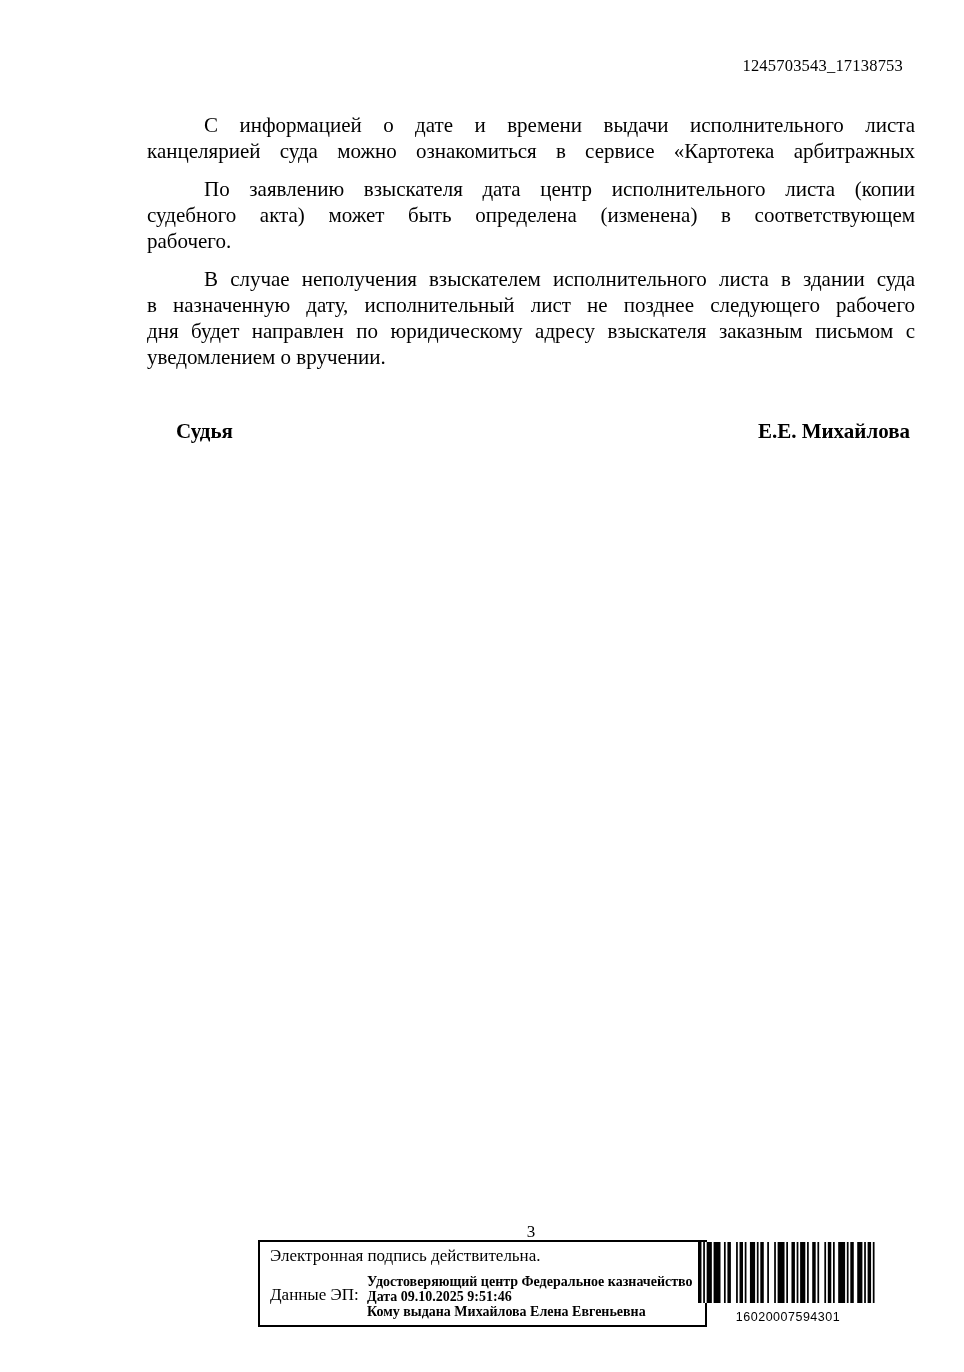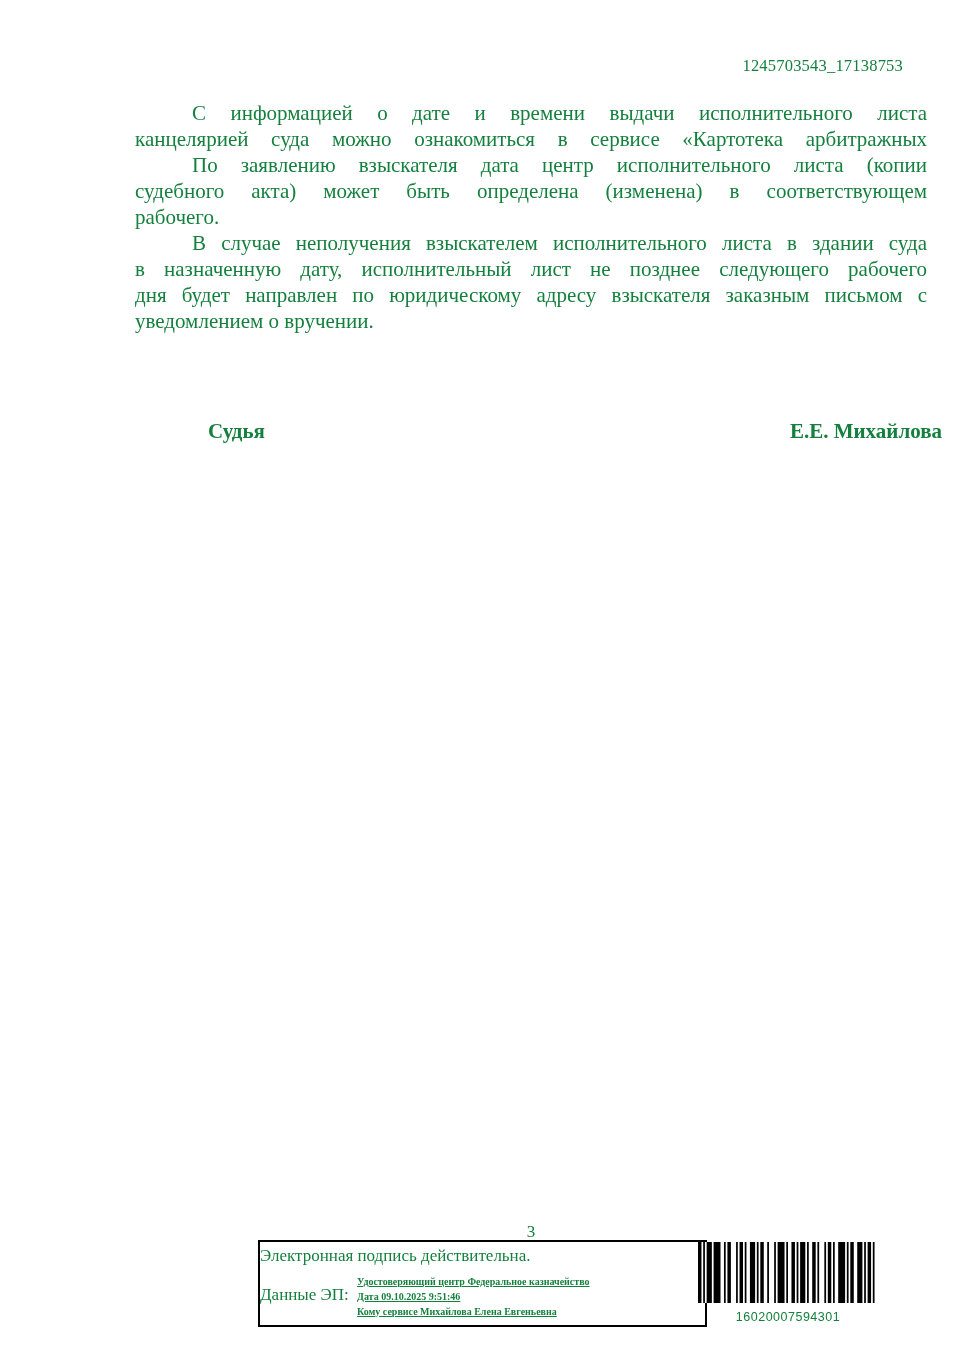--- a/index.html
+++ b/index.html
@@ -3,50 +3,50 @@
 <meta charset="utf-8">
 <style>
   * { margin: 0; padding: 0; box-sizing: border-box; }
   html, body { background: #e8e8e8; }
   .page {
     position: relative;
     width: 964px;
     height: 1372px;
     background: #ffffff;
     font-family: "Liberation Serif", serif;
-    color: #15803d;
+    color: #000000;
     margin: 0 auto;
     overflow: hidden;
   }
   .doc-number {
     position: absolute;
     top: 56px;
     right: 61px;
     font-size: 16.5px;
     letter-spacing: 0.2px;
     white-space: nowrap;
   }
   .body-text {
     position: absolute;
     left: 135px;
     top: 100px;
     width: 792px;
     font-size: 21px;
     line-height: 26px;
   }
-  .para { margin: 0; }
+  .para { margin: 12px; }
   .line {
     text-align: justify;
     text-align-last: justify;
   }
   .line.first { text-indent: 57px; }
   .line.last { text-align-last: left; }
   .signature-row {
     position: absolute;
-    left: 150px;
+    left: 118px;
     top: 418px;
     width: 792px;
     display: flex;
     justify-content: space-between;
     font-size: 21px;
     font-weight: bold;
     line-height: 26px;
   }
   .signature-role { padding-left: 58px; }
   .page-number {
@@ -59,46 +59,45 @@
     line-height: 20px;
   }
   .stamp {
     position: absolute;
     left: 258px;
     top: 1240px;
     width: 449px;
     height: 87px;
     border: 2px solid #000000;
     background: #ffffff;
-    padding: 4px 10px 0 0;
+    padding: 4px 10px 0 10px;
   }
   .stamp-title {
     font-size: 17px;
     line-height: 20px;
     white-space: nowrap;
   }
   .stamp-row {
     display: flex;
     margin-top: 5px;
     align-items: center;
   }
   .stamp-label {
     flex: none;
     width: 97px;
     font-size: 17px;
     line-height: 20px;
     white-space: nowrap;
   }
   .stamp-details {
-    font-size: 10px;
+    font-size: 14px;
     font-weight: 600;
     line-height: 15px;
     padding-top: 3px;
     white-space: nowrap;
-    text-decoration: underline;
   }
   .barcode {
     position: absolute;
     left: 698px;
     top: 1242px;
     width: 180px;
     text-align: center;
   }
   .barcode-bars {
     display: block;
@@ -148,21 +147,21 @@
 
   <div class="page-number">3</div>
 
   <div class="stamp">
     <div class="stamp-title">Электронная подпись действительна.</div>
     <div class="stamp-row">
       <div class="stamp-label">Данные ЭП:</div>
       <div class="stamp-details">
         <div>Удостоверяющий центр Федеральное казначейство</div>
         <div>Дата 09.10.2025 9:51:46</div>
-        <div>Кому сервисе Михайлова Елена Евгеньевна</div>
+        <div>Кому выдана Михайлова Елена Евгеньевна</div>
       </div>
     </div>
   </div>
 
   <div class="barcode">
     <svg class="barcode-bars" viewBox="0 0 200 100" preserveAspectRatio="none" xmlns="http://www.w3.org/2000/svg">
         <rect x="0.00" y="0" width="3.85" height="100"></rect>
         <rect x="5.77" y="0" width="1.92" height="100"></rect>
         <rect x="9.62" y="0" width="5.77" height="100"></rect>
         <rect x="17.31" y="0" width="7.69" height="100"></rect>

